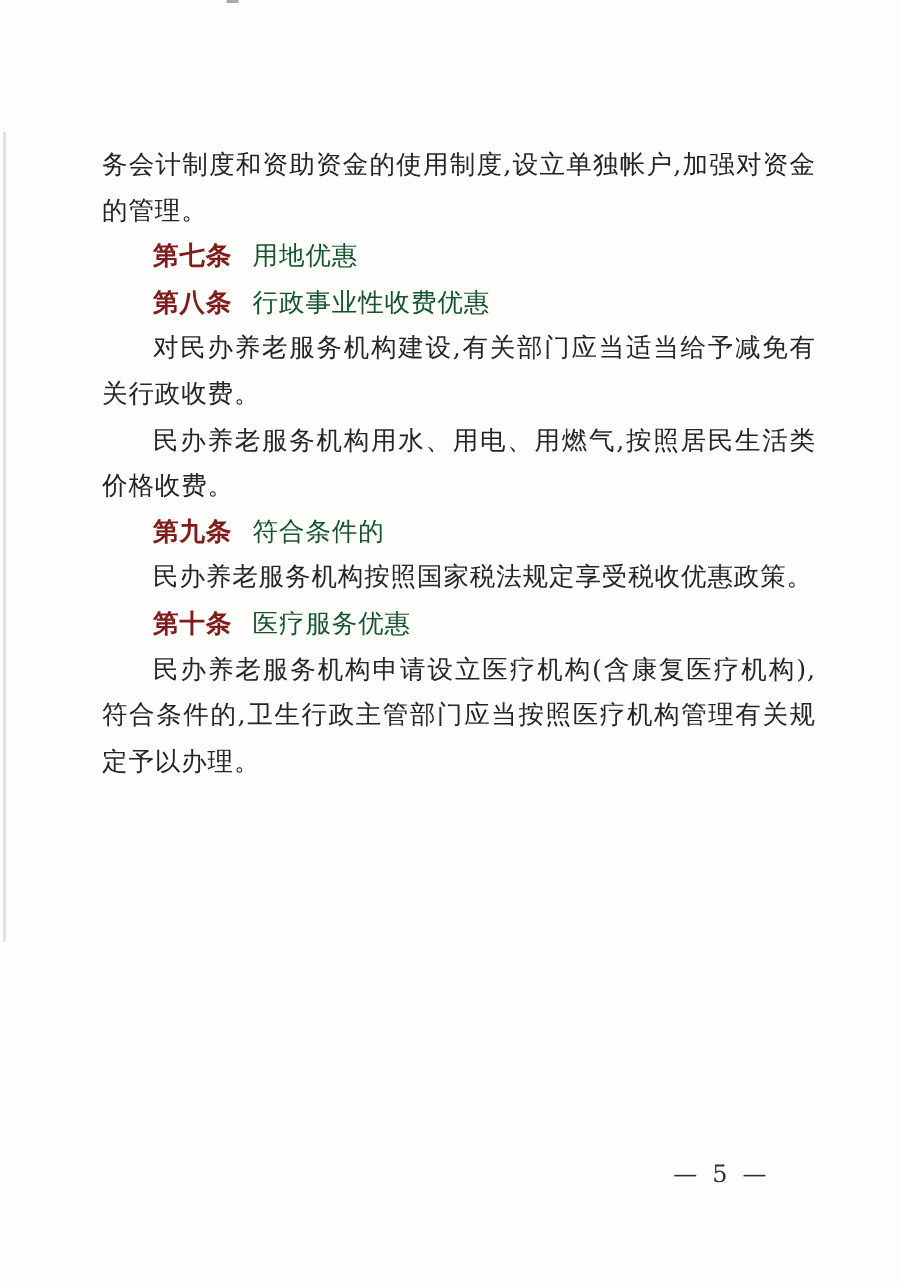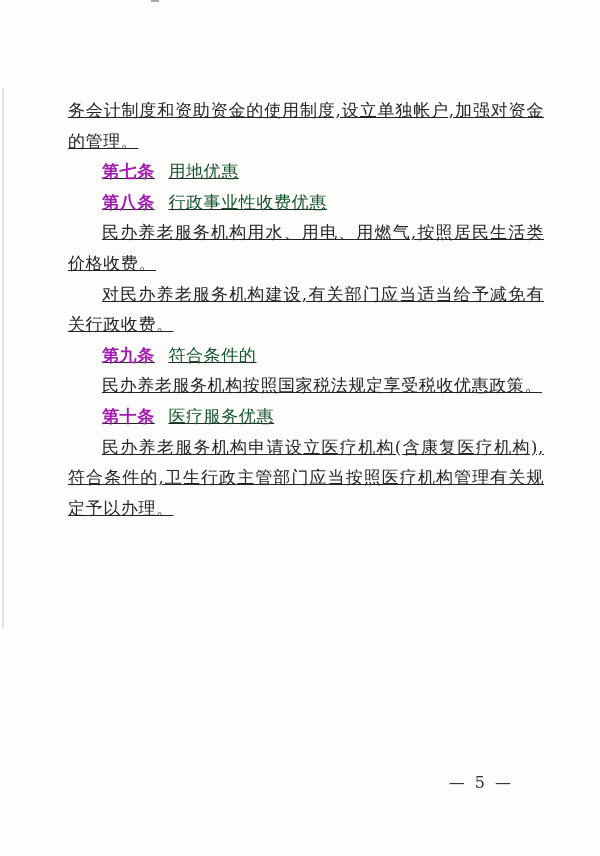--- a/index.html
+++ b/index.html
@@ -40,40 +40,39 @@
   .content {
     position: absolute;
     left: 68px;
     right: 56px;
     top: 95px;
     font-size: 17px;
     line-height: 30.6px;
     letter-spacing: 0.6px;
     text-align: justify;
     text-justify: inter-character;
-    text-decoration: underline;
   }
   p.para {
     margin: 0;
     text-indent: 2em;
   }
   p.para.no-indent {
     text-indent: 0;
   }
   .article {
     margin: 0;
     font-size: 17px;
     font-weight: 400;
     line-height: 30.6px;
     padding-left: 2em;
     text-align: left;
   }
   .article-num {
     font-weight: 700;
-    color: #a21caf;
+    color: #7f1d1d;
     margin-right: 0.8em;
   }
   .article-title {
     font-weight: 400;
     color: #14532d;
   }
   .footer {
     position: absolute;
     right: 88px;
     bottom: 64px;
@@ -100,23 +99,23 @@
 
     <h2 class="article">
       <span class="article-num">第七条</span><span class="article-title">用地优惠</span>
     </h2>
 
 
     <h2 class="article">
       <span class="article-num">第八条</span><span class="article-title">行政事业性收费优惠</span>
     </h2>
 
+    <p class="para">对民办养老服务机构建设,有关部门应当适当给予减免有关行政收费。</p>
+
     <p class="para">民办养老服务机构用水、用电、用燃气,按照居民生活类价格收费。</p>
-
-    <p class="para">对民办养老服务机构建设,有关部门应当适当给予减免有关行政收费。</p>
 
     <h2 class="article">
       <span class="article-num">第九条</span><span class="article-title">符合条件的</span>
     </h2>
 
     <p class="para">民办养老服务机构按照国家税法规定享受税收优惠政策。</p>
 
     <h2 class="article">
       <span class="article-num">第十条</span><span class="article-title">医疗服务优惠</span>
     </h2>

